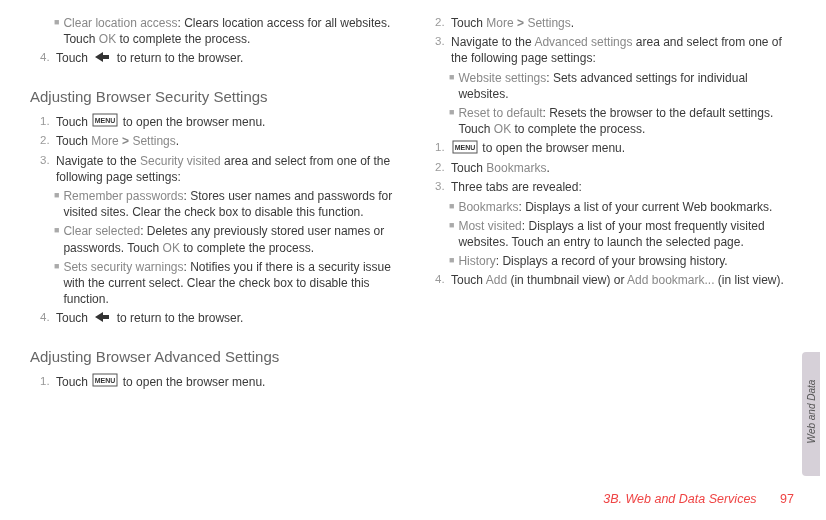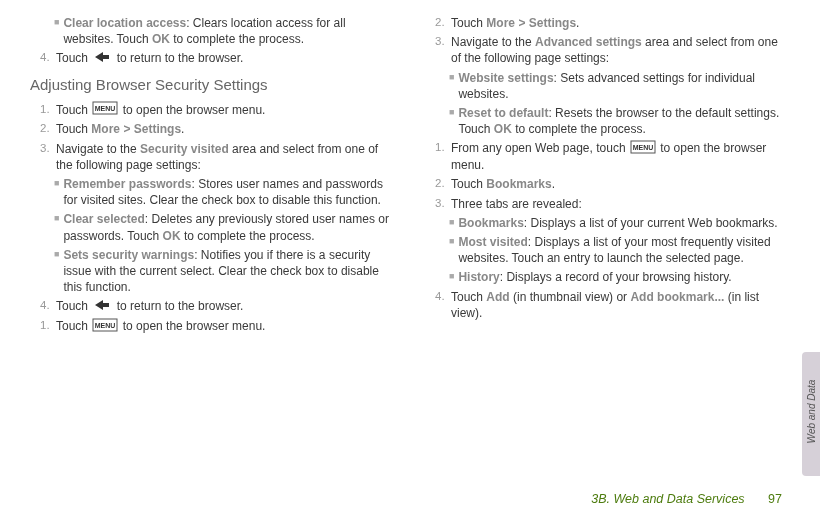--- a/index.html
+++ b/index.html
@@ -20,21 +20,21 @@
     }
     .column {
       width: 365px;
       font-size: 12px;
       line-height: 1.35;
       color: #3a3a3a;
     }
     .h2 {
       font-size: 15px;
       color: #666;
-      margin: 8px 0 6px 0;
+      margin: 20px 0 6px 0;
       font-weight: normal;
     }
     .step {
       display: flex;
       margin: 3px 0 3px 10px;
     }
     .step-num {
       color: #999;
       font-size: 11.5px;
       width: 16px;
@@ -52,42 +52,42 @@
       font-size: 9px;
       margin-right: 4px;
       line-height: 1.6;
       flex-shrink: 0;
     }
     .bullet-body {
       flex: 1;
     }
     .bold-grey {
       color: #888;
-      font-weight: bold;
+      font-weight: normal;
     }
     .gt {
       color: #888;
       font-weight: bold;
     }
     .icon-menu {
       display: inline-block;
       vertical-align: middle;
       margin: 0 2px;
     }
     .icon-back {
       display: inline-block;
       vertical-align: middle;
       margin: 0 2px;
     }
     .footer {
       position: absolute;
       bottom: 14px;
-      right: 44px;
+      right: 32px;
       font-style: italic;
-      color: #4d7c0f;
+      color: #ef4444;
       font-size: 12.5px;
     }
     .footer .pagenum {
       font-style: normal;
       margin-left: 20px;
     }
     .side-tab {
       position: absolute;
       right: 6px;
       top: 352px;
@@ -195,20 +195,21 @@
       <span class="step-num">4.</span>
       <span class="step-body">
         <span>Touch </span>
         <span class="icon-back"><svg width="18" height="12">
               <path d="M2 6 L10 1 L10 4 L16 4 L16 8 L10 8 L10 11 Z" fill="#333"></path>
             </svg></span>
         <span> to return to the browser.</span>
       </span>
     </div>
 
+    <div class="h2">Adjusting Browser Advanced Settings</div>
 
     <div class="step">
       <span class="step-num">1.</span>
       <span class="step-body">
         <span>Touch </span>
         <span class="icon-menu"><svg width="24" height="12">
               <rect x="0" y="0" width="24" height="12" fill="none" stroke="#555" stroke-width="1"></rect>
               <text x="12" y="9" font-size="7" font-family="Arial" text-anchor="middle" fill="#333" font-weight="bold">MENU</text>
             </svg></span>
         <span> to open the browser menu.</span>
@@ -247,21 +248,20 @@
       <span class="bullet-mark">■</span>
       <span class="bullet-body">
         <span class="bold-grey">Reset to default</span><span>: Resets the browser to the default settings. Touch </span><span class="bold-grey">OK</span><span> to complete the process.</span>
       </span>
     </div>
 
 
     <div class="step">
       <span class="step-num">1.</span>
       <span class="step-body">
-        <span>From any open Web page, touch </span>
         <span class="icon-menu"><svg width="24" height="12">
               <rect x="0" y="0" width="24" height="12" fill="none" stroke="#555" stroke-width="1"></rect>
               <text x="12" y="9" font-size="7" font-family="Arial" text-anchor="middle" fill="#333" font-weight="bold">MENU</text>
             </svg></span>
         <span> to open the browser menu.</span>
       </span>
     </div>
 
     <div class="step">
       <span class="step-num">2.</span>

